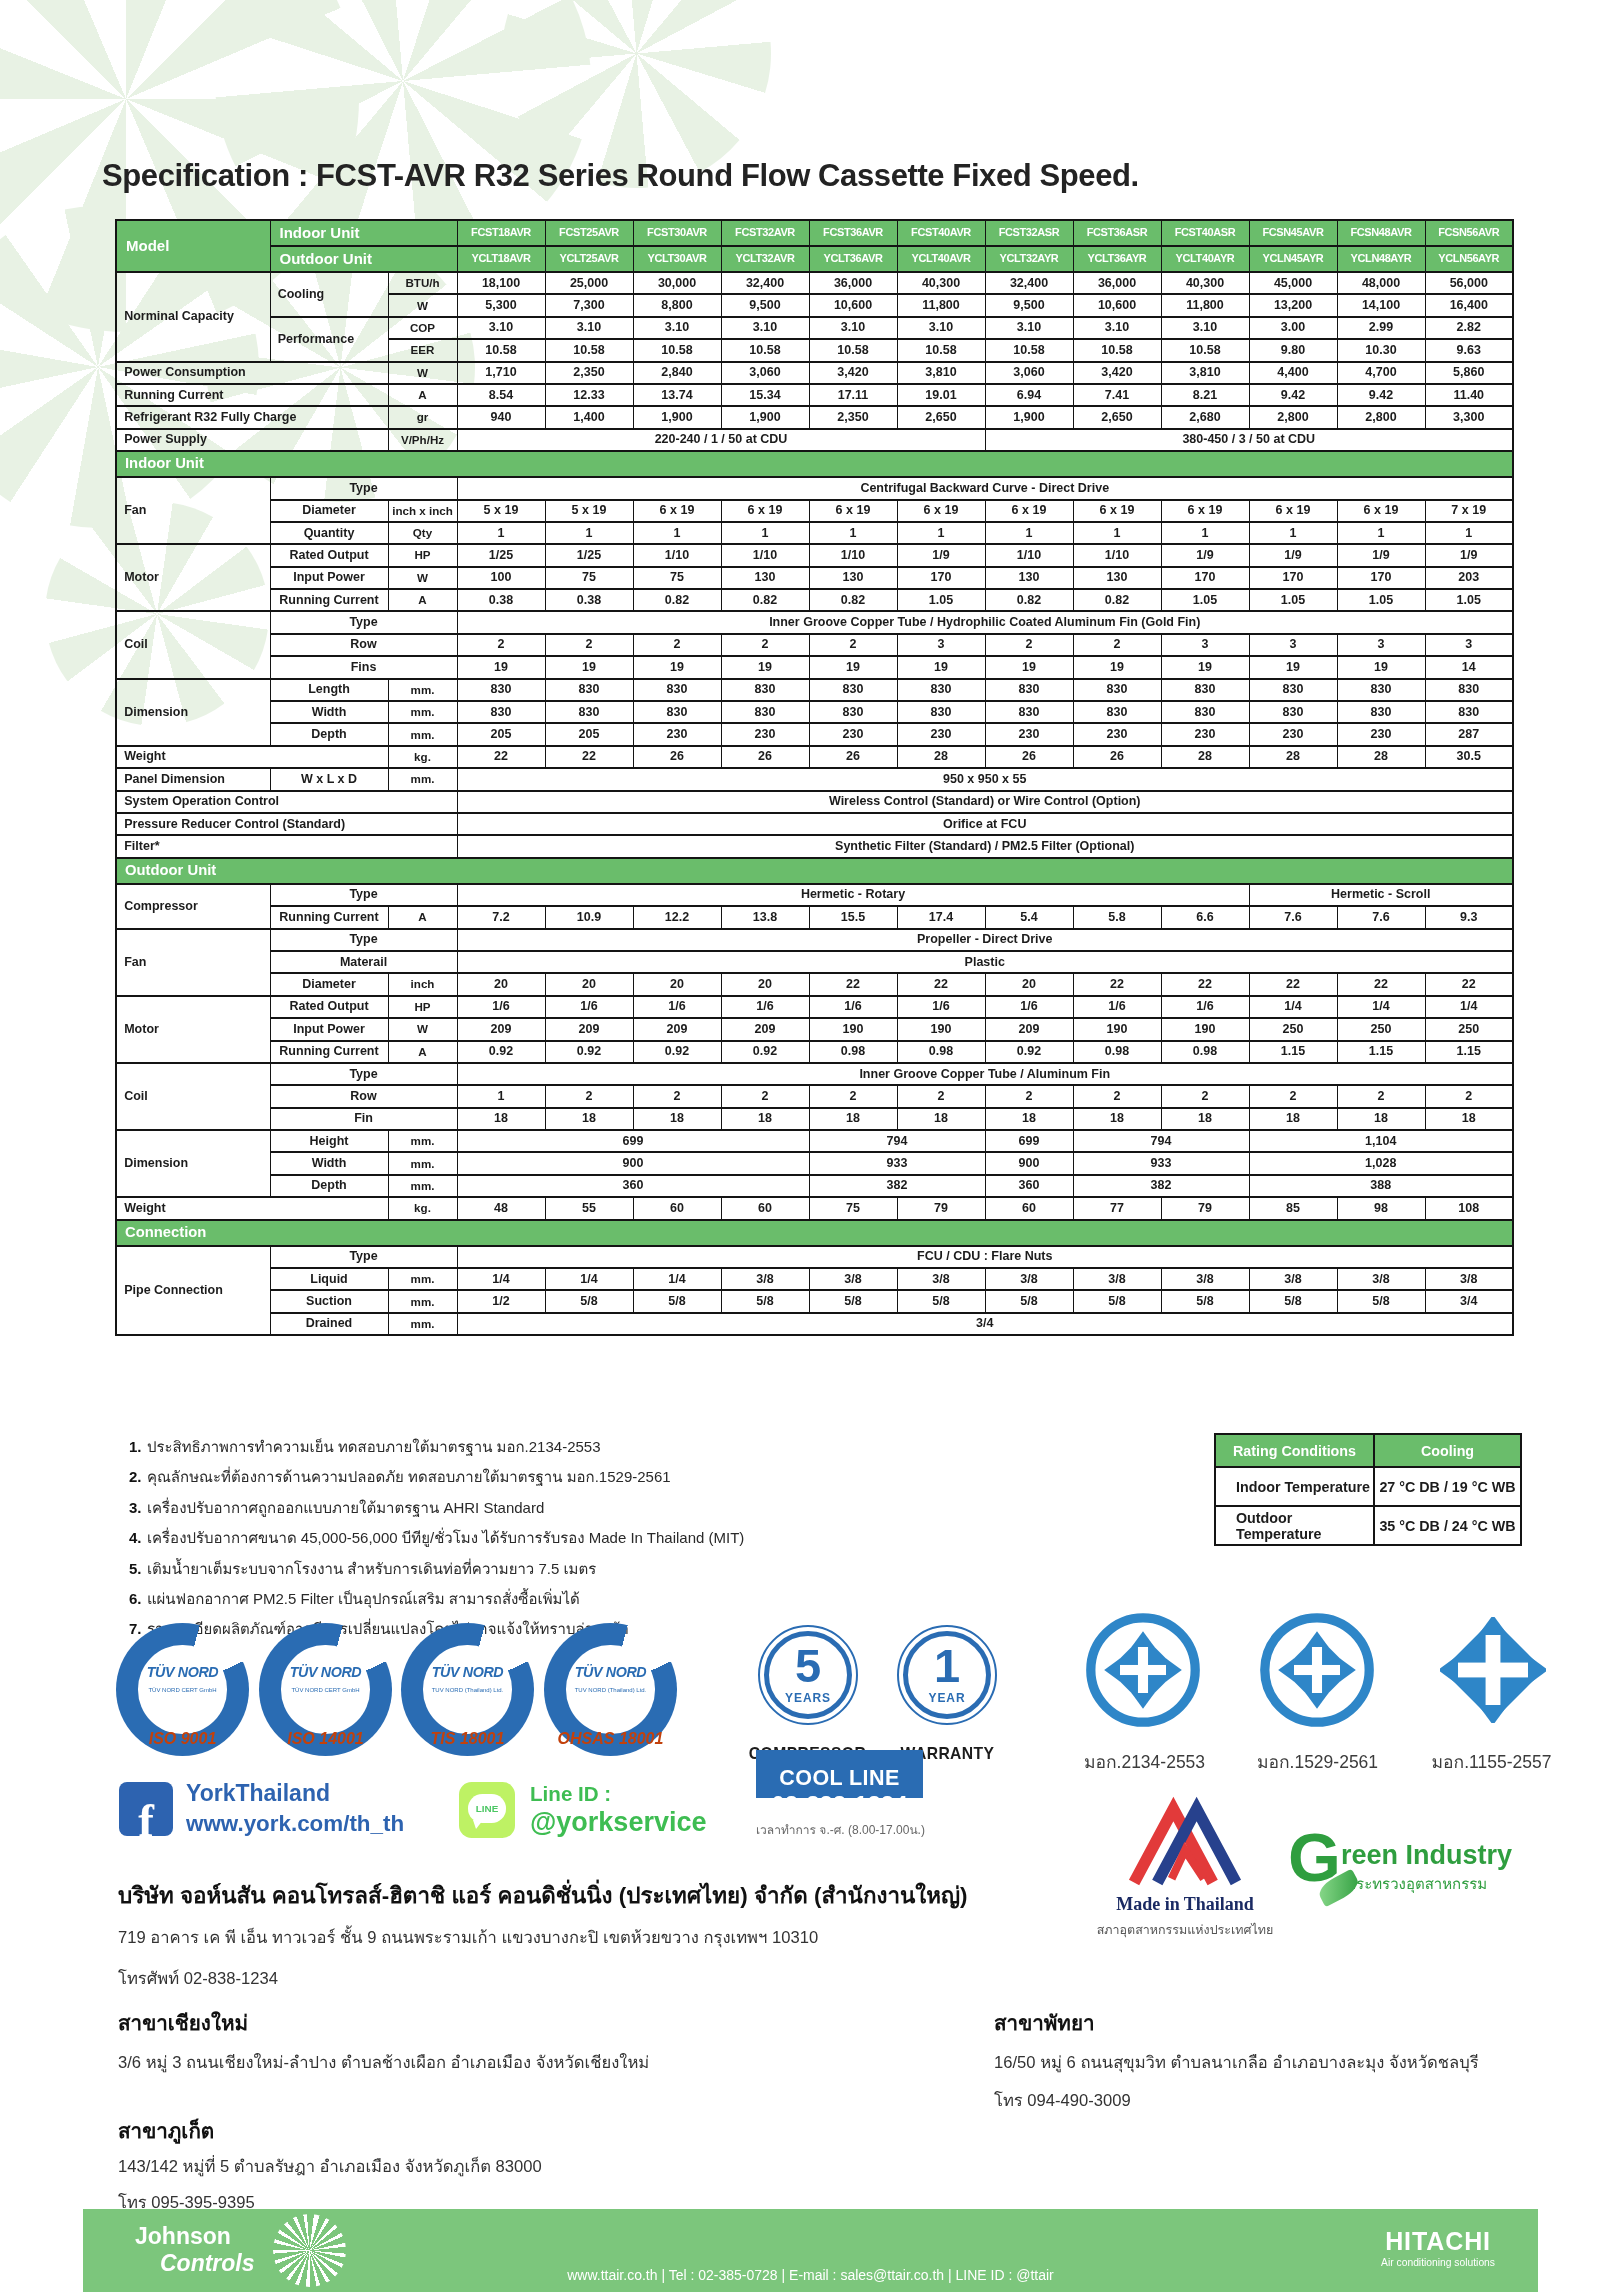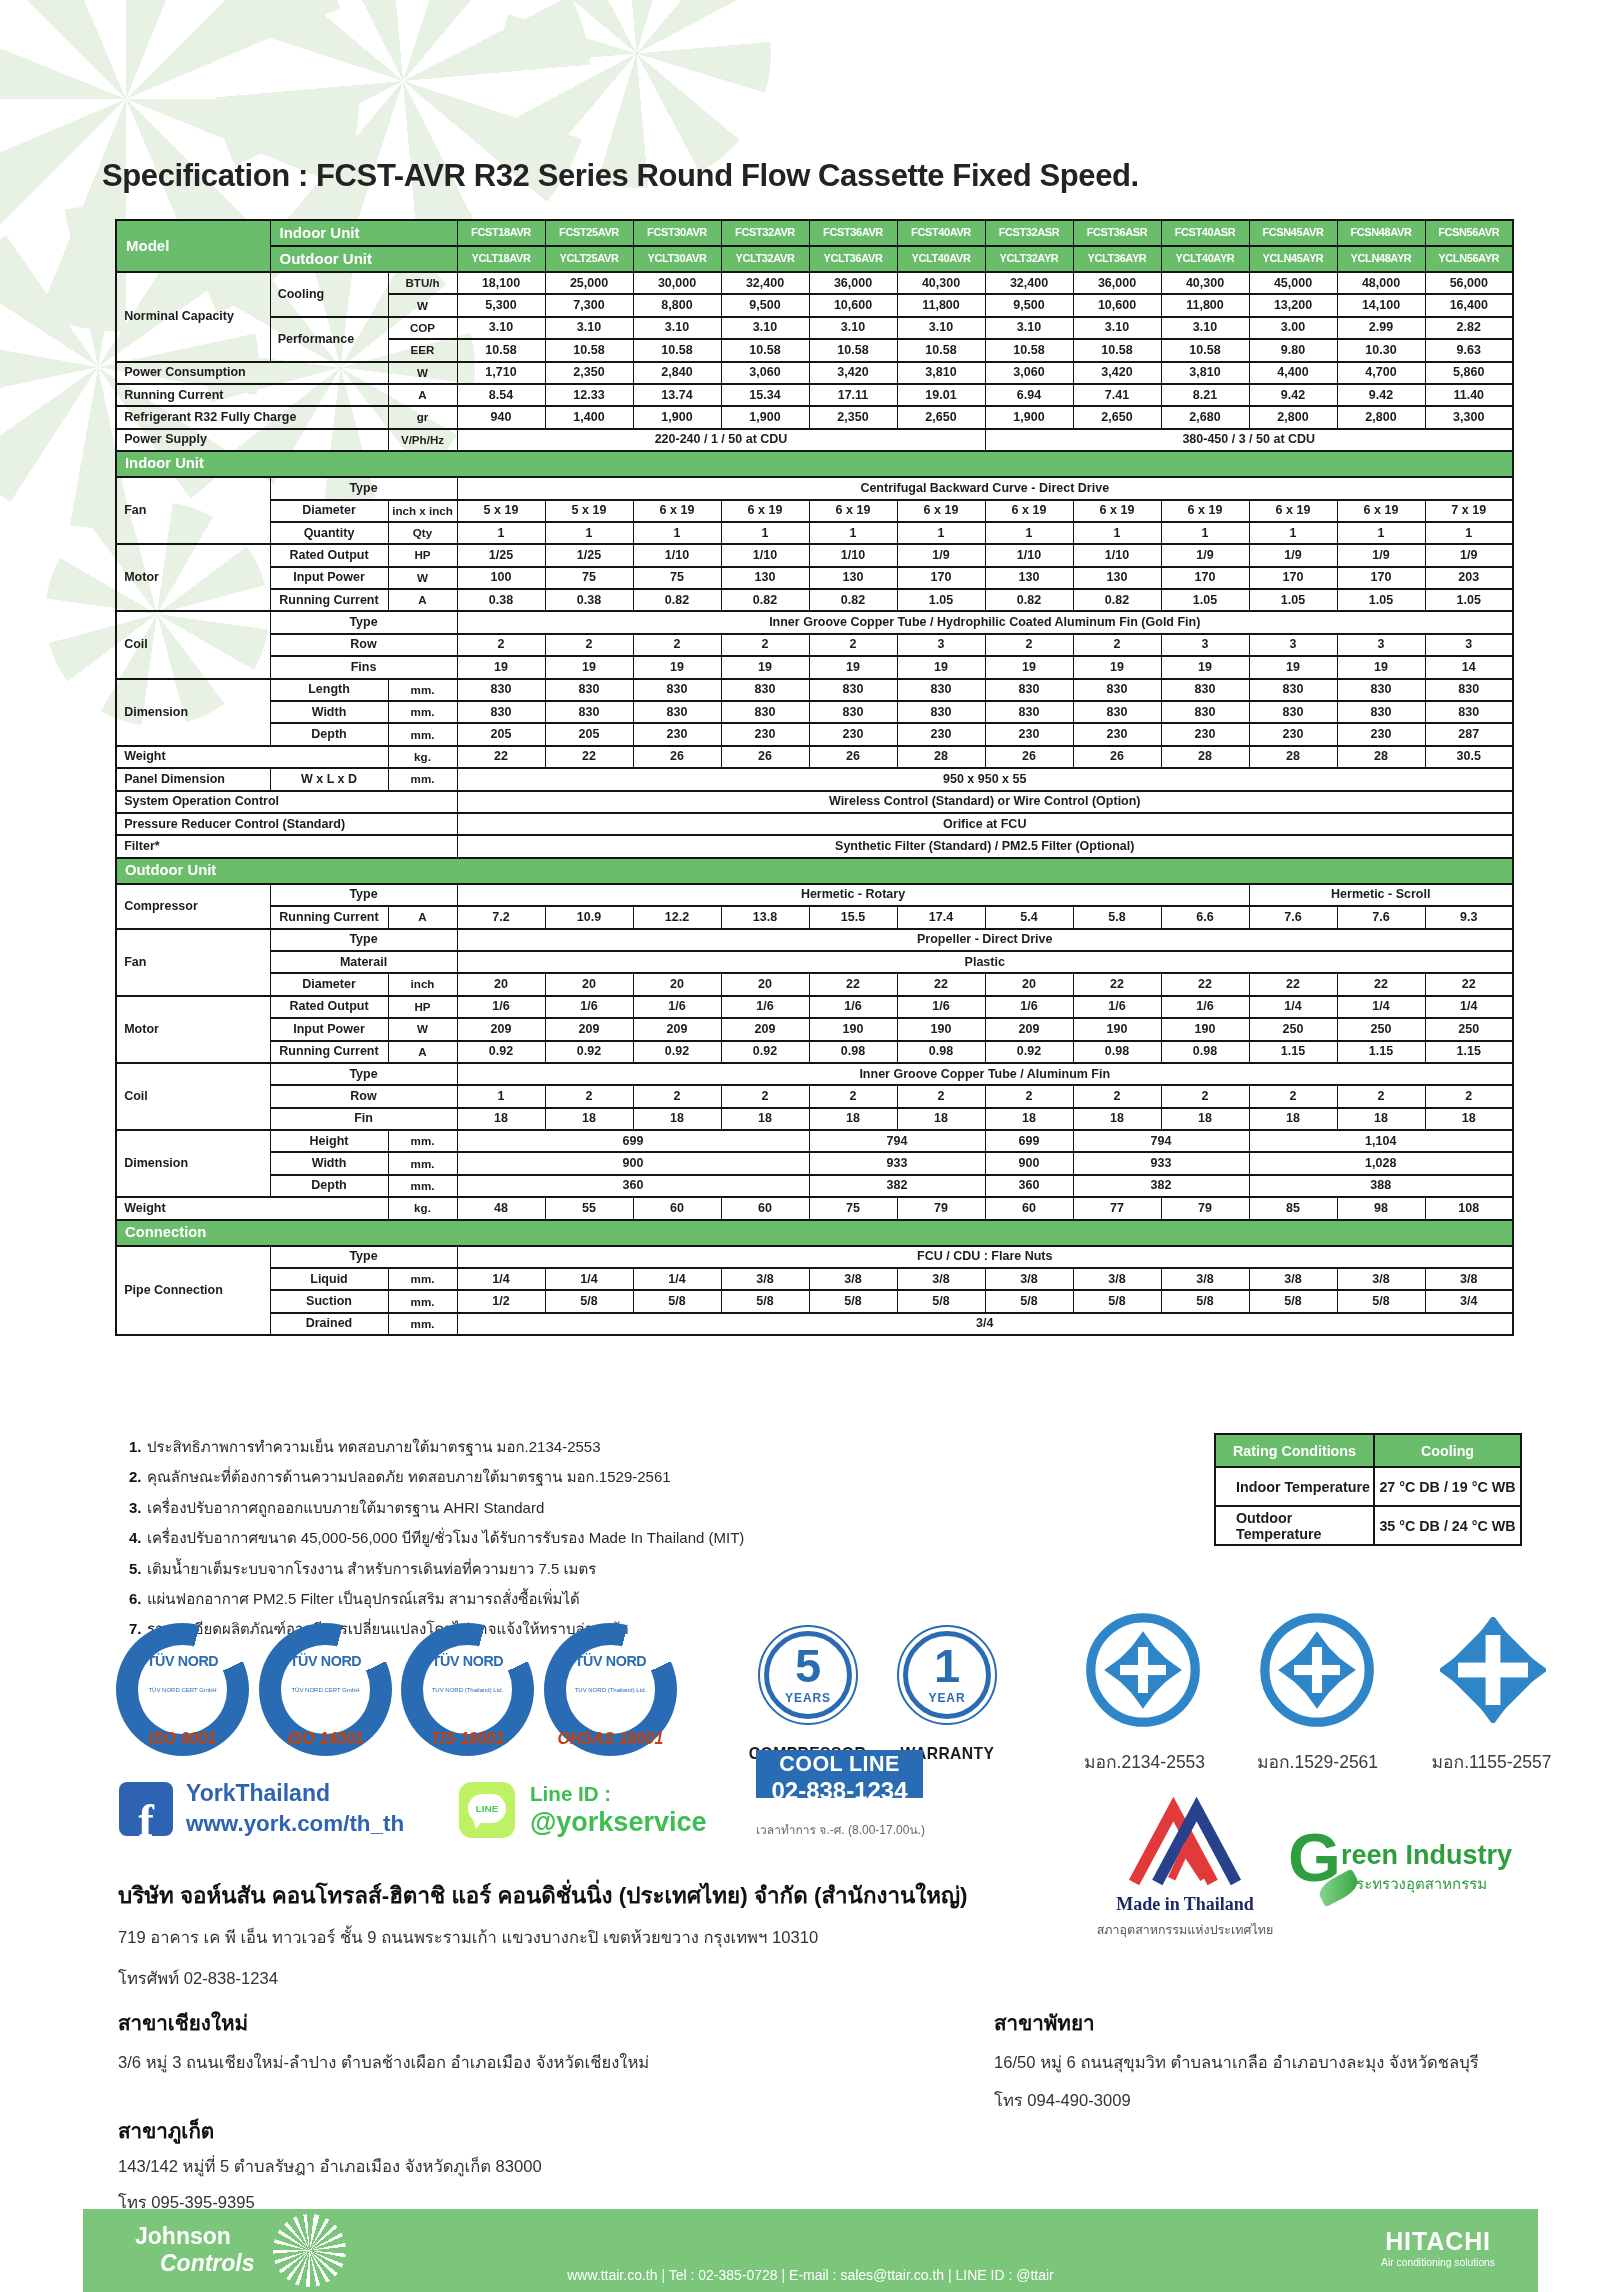--- a/index.html
+++ b/index.html
@@ -40,21 +40,21 @@
   table.rating { position:absolute; left:1214px; top:1433px; width:308px; border-collapse:collapse; border:2.1px solid #141414; }
   .rating th, .rating td { border:2px solid #141414; font-weight:bold; }
   .rating th { background:#6abd6b; color:#fff; font-size:14.3px; height:33px; }
   .rating td { font-size:14.3px; height:39px; text-align:center; color:#1c1c1c; }
   .rating td.rl { text-align:left; padding-left:20px; width:159px; }
 
   
   .tuv { position:absolute; width:133px; height:133px; }
   .tuv .ring { position:absolute; inset:0; border-radius:50%; background:conic-gradient(from 65deg, #2a6cb3 0deg 310deg, transparent 310deg 360deg); }
   .tuv .inner { position:absolute; inset:22.4px; border-radius:50%; background:#fff; }
-  .tuv .brand { position:absolute; top:30px; width:100%; text-align:center; color:#2a6cb3; font-weight:bold; font-size:14.3px; letter-spacing:-0.4px; }
+  .tuv .brand { position:absolute; top:41px; width:100%; text-align:center; color:#2a6cb3; font-weight:bold; font-style:italic; font-size:14.3px; letter-spacing:-0.4px; }
   .tuv .sub { position:absolute; top:64px; width:100%; text-align:center; color:#2a6cb3; font-size:6px; line-height:1.15; }
   .tuv .cert { position:absolute; bottom:8px; width:100%; text-align:center; color:#c2410c; font-weight:bold; font-style:italic; font-size:16px; }
 
   
   .yr { position:absolute; width:100px; height:100px; border:2.7px solid #2a6cb3; border-radius:50%; }
   .yr .in { position:absolute; inset:3.6px; border:5.4px solid #2a6cb3; border-radius:50%; }
   .yr .num { position:absolute; top:10.7px; width:100%; text-align:center; font-size:47px; font-weight:bold; color:#2a6cb3; }
   .yr .unit { position:absolute; top:64px; width:100%; text-align:center; font-size:12px; font-weight:bold; color:#2a6cb3; letter-spacing:0.9px; }
   .yrlab { position:absolute; width:143px; text-align:center; font-size:15.7px; font-weight:bold; color:#1c1c1c; letter-spacing:0.4px; }
 
@@ -65,21 +65,21 @@
   
   .fb-icon { position:absolute; left:119px; top:1782px; width:54px; height:54px; border-radius:8px; background:#2d63b0; }
   .fb-icon span { position:absolute; left:0; right:0; bottom:-10.7px; text-align:center; color:#fff; font-size:47px; font-weight:bold; font-family:"Liberation Serif", serif; }
   .fb-t1 { position:absolute; left:186px; top:1780px; font-size:23px; font-weight:bold; color:#2d63b0; }
   .fb-t2 { position:absolute; left:186px; top:1811px; font-size:22.4px; font-weight:bold; color:#2d63b0; }
   .line-icon { position:absolute; left:459px; top:1782px; width:56px; height:56px; border-radius:12.5px; background:#bef264; }
   .line-icon .bub { position:absolute; left:9px; top:11.6px; width:38px; height:29px; border-radius:14.3px; background:#fff; text-align:center; font-size:9.9px; font-weight:bold; color:#4cc764; line-height:29px; }
   .line-icon .tail { position:absolute; left:14.3px; top:38px; width:0; height:0; border-left:3.6px solid transparent; border-right:7.2px solid transparent; border-top:9px solid #fff; }
   .line-t1 { position:absolute; left:530px; top:1782px; font-size:20.6px; font-weight:bold; color:#3ebd52; }
   .line-t2 { position:absolute; left:530px; top:1807px; font-size:27px; font-weight:bold; color:#3ebd52; }
-  .cool-box { position:absolute; left:756px; top:1750px; width:167px; height:48px; background:#2a6cb3; color:#fff; text-align:center; padding-top:2px; }
+  .cool-box { position:absolute; left:756px; top:1750px; width:167px; height:48px; background:#2a6cb3; color:#fff; text-align:center; padding-top:16px; }
   .cool-box .l1 { font-size:21.5px; font-weight:bold; letter-spacing:0.4px; }
   .cool-box .l2 { font-size:24px; font-weight:bold; }
   .cool-sub { position:absolute; left:756px; top:1820px; font-size:12px; color:#666; width:188px; }
 
   
   .mit { position:absolute; left:1082px; top:1793px; width:206px; text-align:center;font-family:Liberation Serif, serif; }
   .mit .t { font-size:18px; font-weight:bold; color:#1a2a63; margin-top:3.6px; }
   .mit .s { font-size:12.5px; color:#555; margin-top:5.4px; }
   .gi { position:absolute; left:1288px; top:1829px; width:269px; }
   .gi-g { font-size:68px; font-weight:bold; color:#2f9e3f; line-height:0.85; float:left; }

